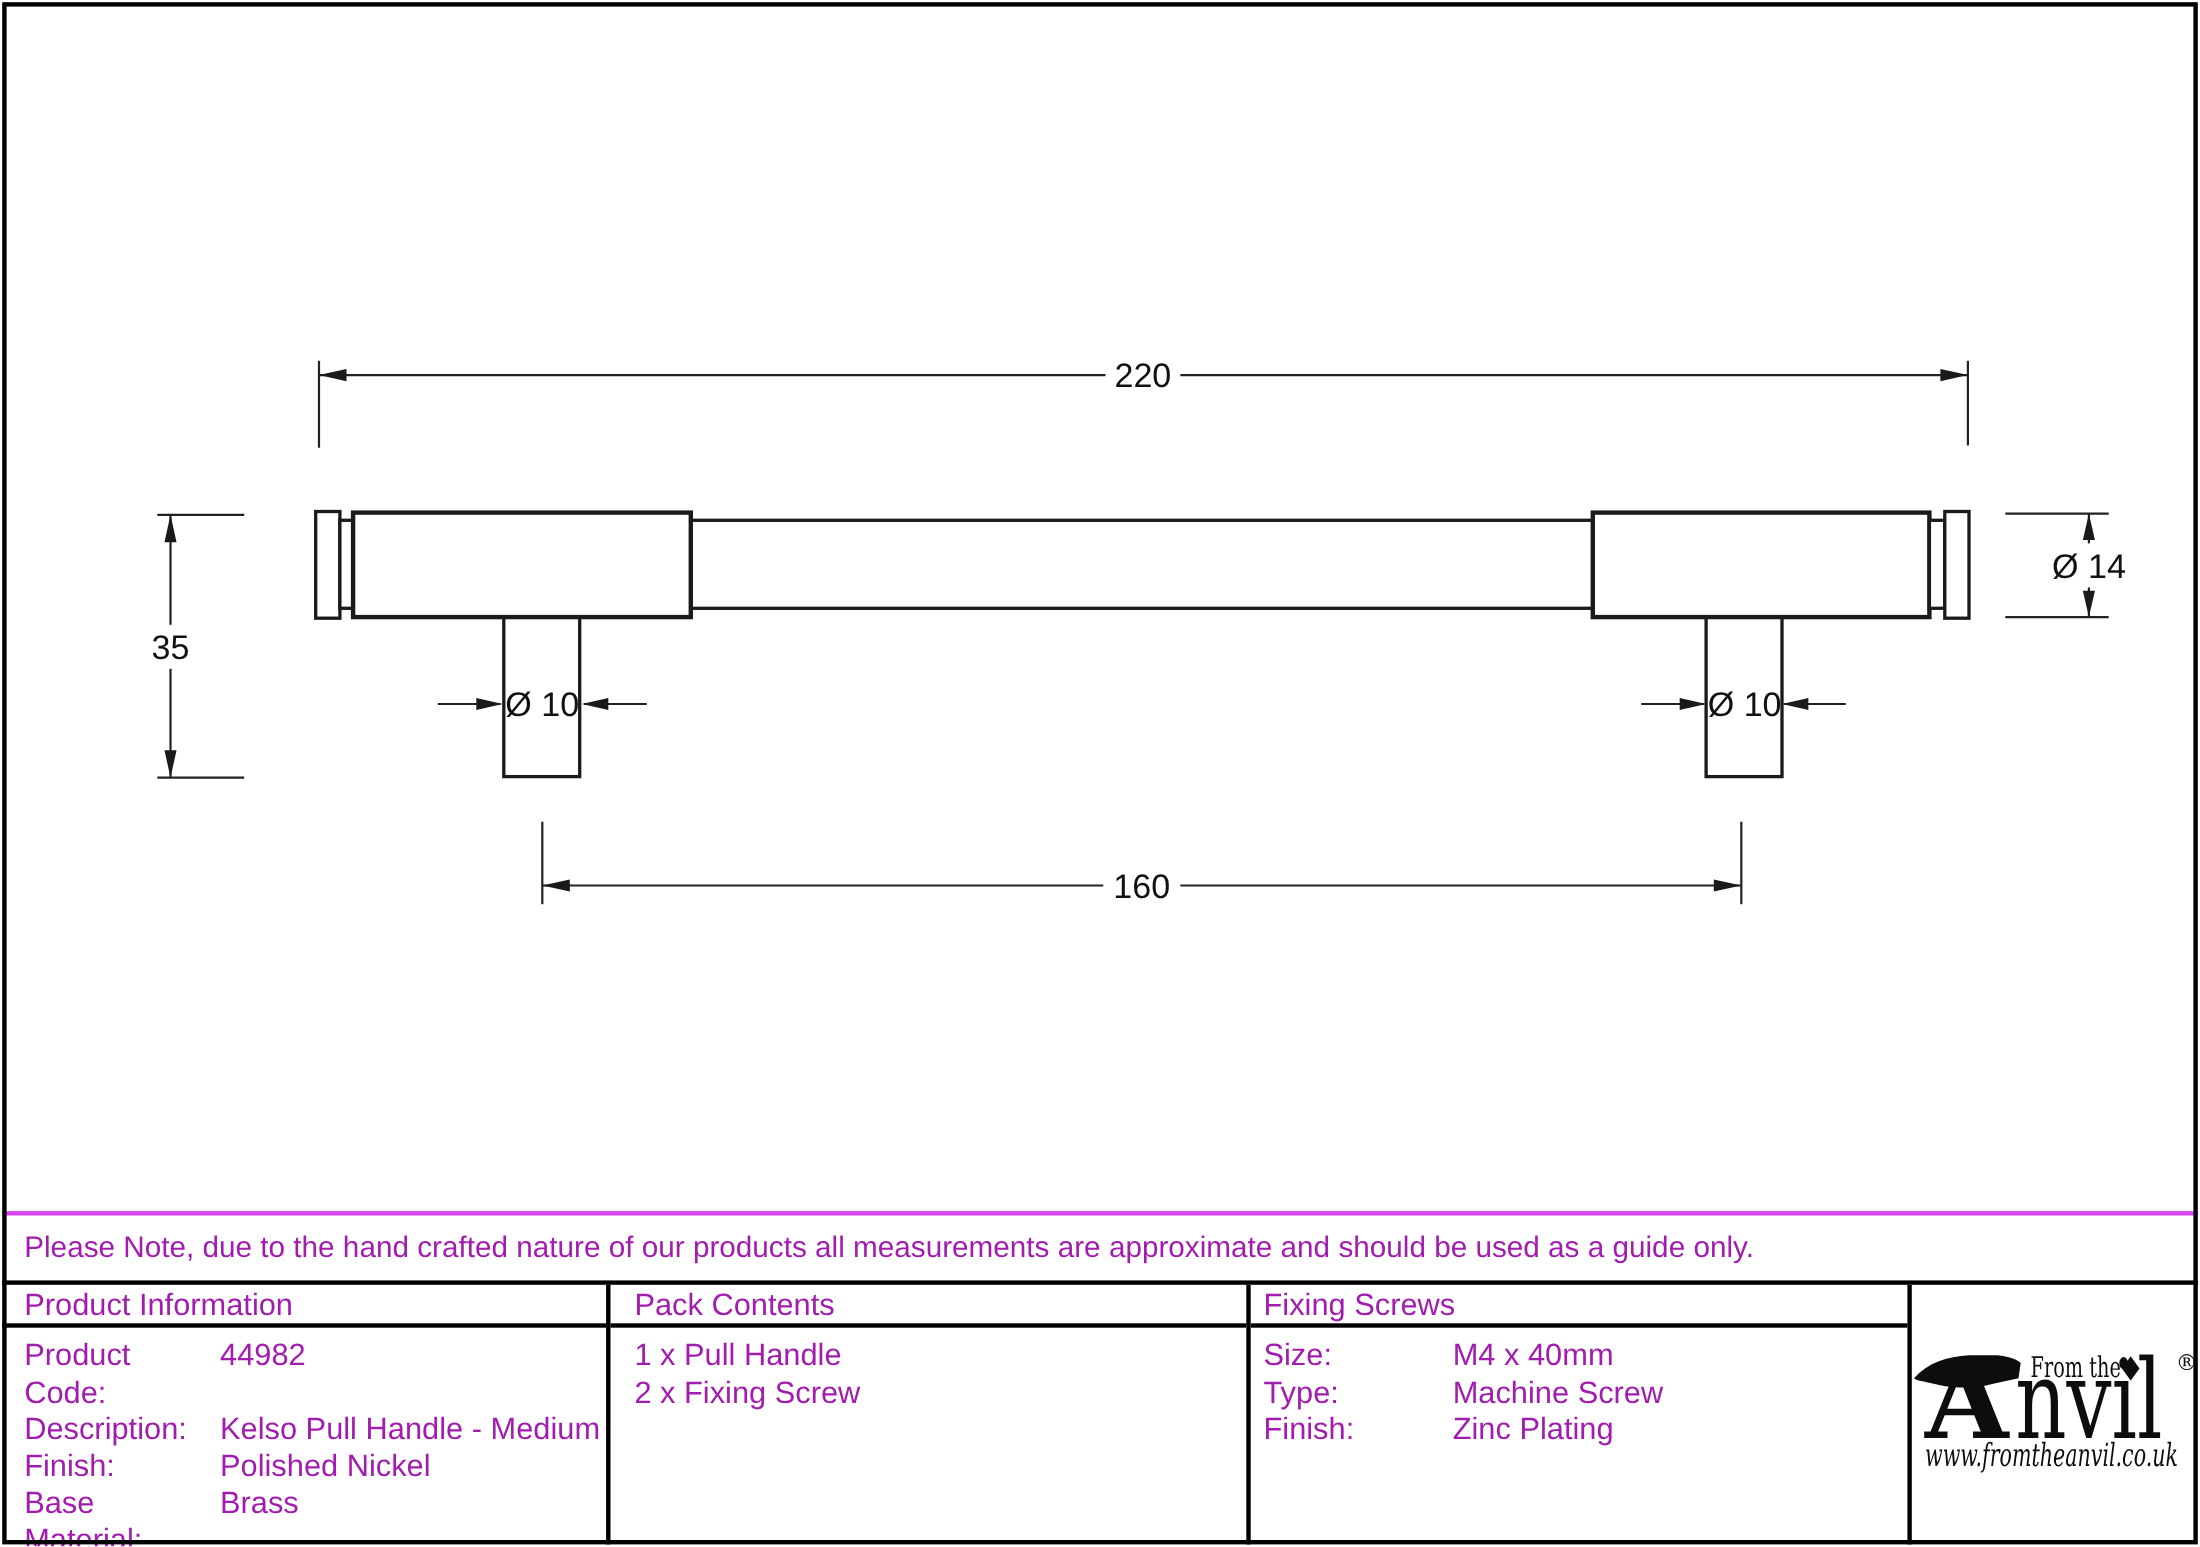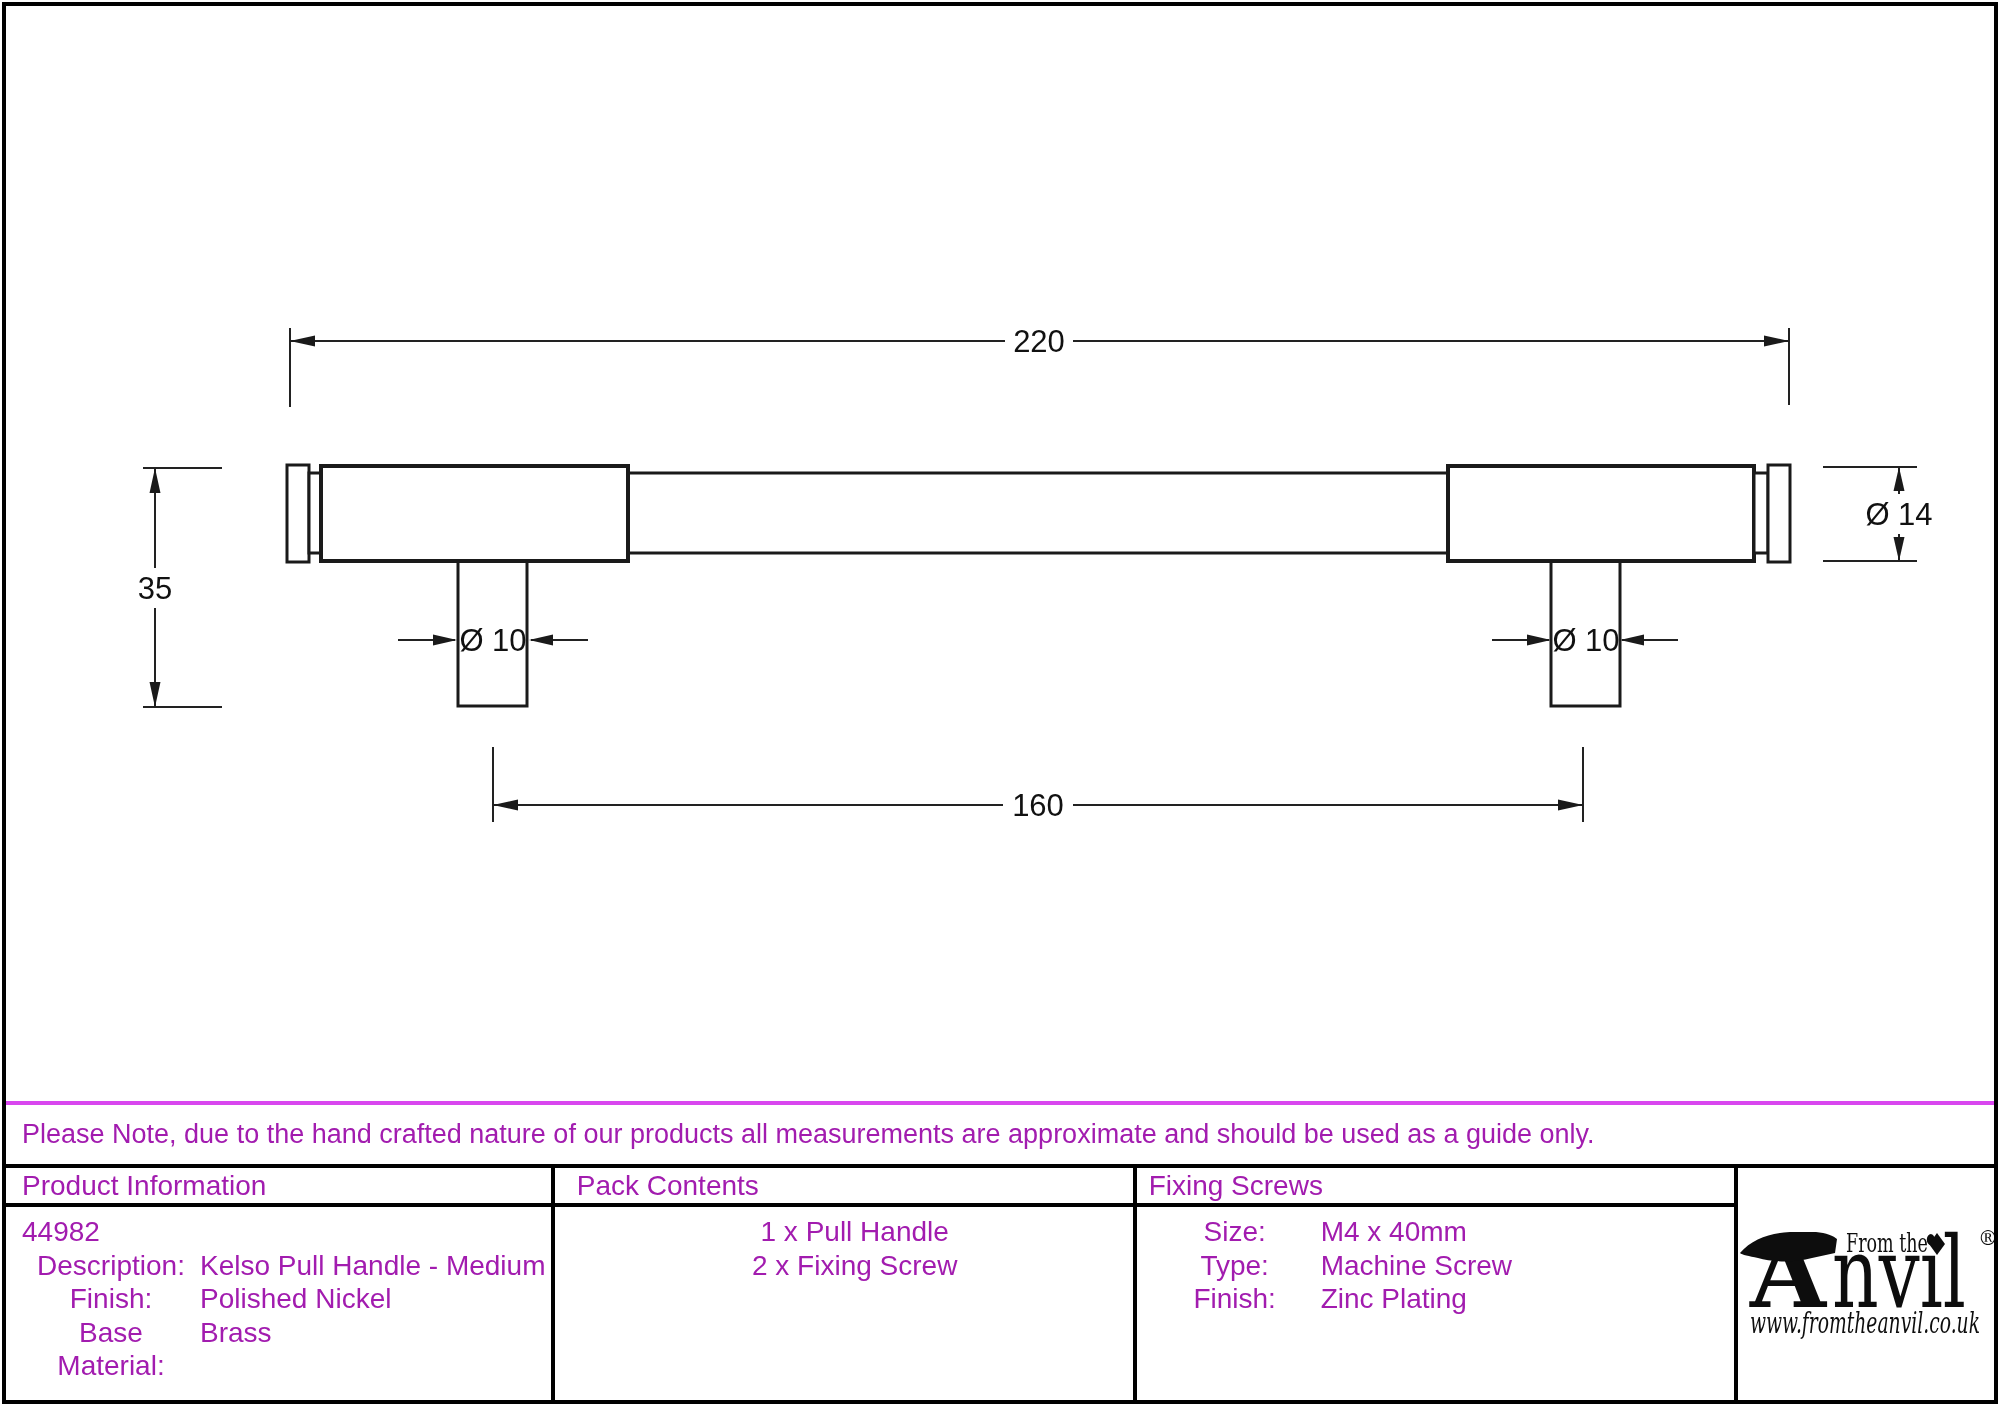--- a/index.html
+++ b/index.html
@@ -23,21 +23,21 @@
   
   .bottom {
     position:absolute; left:2px; right:2px; top:1101px; bottom:2px;
     border-top:4px solid #d946ef; display:flex; flex-direction:column;
     box-sizing:border-box;
   }
   .note-row {
     height:59px; display:flex; align-items:center;
     padding-left:20px; font-size:27px;
   }
-  .info-table { flex:1; border-top:4px solid #000; display:flex; min-height:0;text-align:center; }
+  .info-table { flex:1; border-top:4px solid #000; display:flex; min-height:0; }
   .col { box-sizing:border-box; }
   .col1 { width:568px; border-right:4px solid #000; }
   .col2 { width:598px; border-right:4px solid #000; }
   .col3 { width:618px; border-right:4px solid #000; }
   .col4 { flex:1; display:flex; align-items:center; justify-content:center; }
   .cell-header {
     height:35px; border-bottom:4px solid #000;
     display:flex; align-items:center; font-size:28px;
   }
   .col1 .cell-header, .col1 .cell-body { padding-left:20px; }
@@ -137,20 +137,21 @@
     </div>
 
     <div class="info-table">
 
       <div class="col col1">
         <div class="cell-header">
           <span>Product Information</span>
         </div>
         <div class="cell-body">
           <div class="kv-row">
+            <span class="k">Product Code:</span>
             <span class="v">44982</span>
           </div>
           <div class="kv-row">
             <span class="k">Description:</span>
             <span class="v">Kelso Pull Handle - Medium</span>
           </div>
           <div class="kv-row">
             <span class="k">Finish:</span>
             <span class="v">Polished Nickel</span>
           </div>

